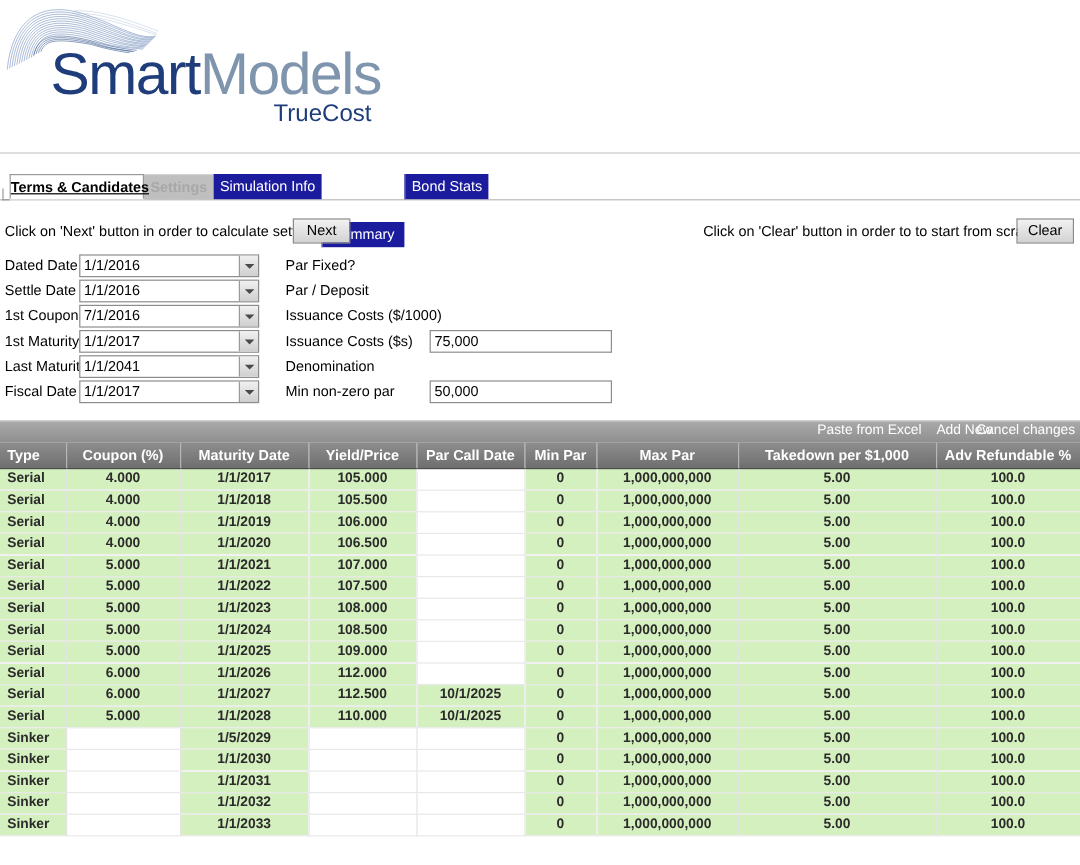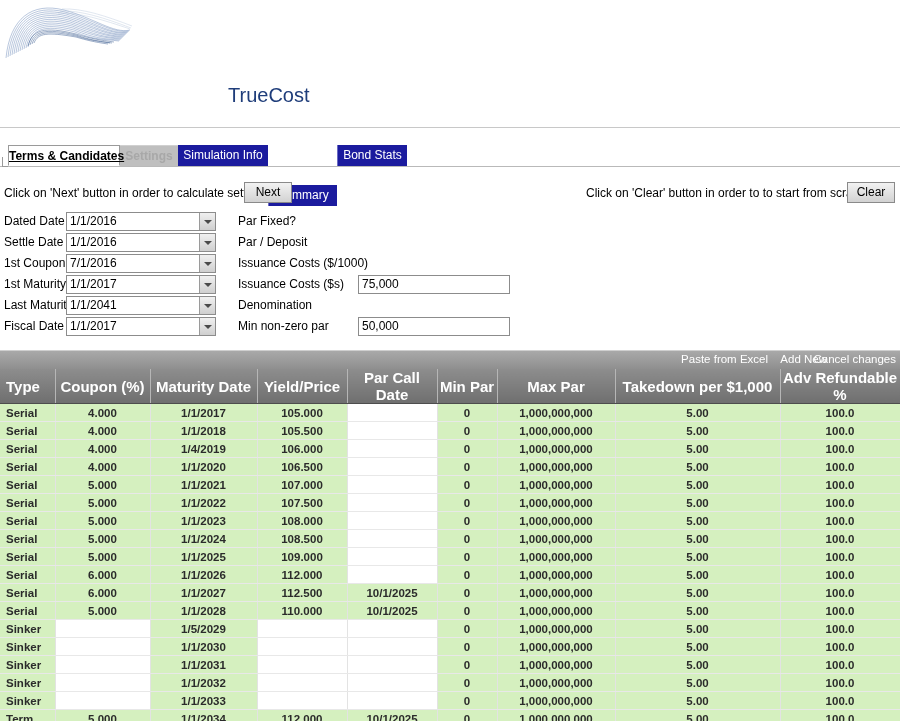--- a/index.html
+++ b/index.html
@@ -219,21 +219,21 @@
   table.grid {
     border-collapse: collapse;
     width: 900px;
     table-layout: fixed;
     font-size: 12px;
   }
   table.grid th {
     background: linear-gradient(#8d8d8d, #6f6f6f);
     color: #ffffff;
     font-weight: bold;
-    font-size: 15px;
+    font-size: 12px;
     height: 21px;
     border-right: 1px solid #b6b6b6;
     border-bottom: 1px solid #4d4d4d;
     text-align: center;
     padding: 0;
     box-sizing: border-box;
   }
   table.grid th.th-type { text-align: left; padding-left: 6px; }
   table.grid td {
     height: 18px;
@@ -280,20 +280,23 @@
         <path d="M28 45 C 32 31, 43 28, 74 35 C 88 40, 96 41, 110 43"></path>
         <path d="M30 44 C 34 32, 44 30, 74 36 C 86 40, 94 41, 108 43"></path>
         <path d="M32 43 C 36 33, 45 32, 74 37 C 84 40, 92 42, 106 44"></path>
       </g>
       <g fill="none" stroke="#9fb4d0" stroke-width="0.4" opacity="0.8">
         <path d="M60 9 C 80 8, 104 16, 130 26"></path>
         <path d="M58 11 C 78 10, 103 18, 129 28"></path>
         <path d="M56 13 C 76 12, 102 20, 128 29"></path>
       </g>
     </svg>
+    <div id="logo-wordmark">
+      <span class="wm-smart">Smart</span><span class="wm-models">Models</span>
+    </div>
     <div id="logo-sub">TrueCost</div>
   </div>
 </div>
 
 <div id="tabstrip">
   <div class="tab-underline"></div>
   <div class="tab-lcorner"></div>
   <div class="tab active" style="left:8px;  width:112px;text-decoration:underline;">Terms &amp; Candidates</div>
   <div class="tab disabled" style="left:120px; width:58px;">Settings</div>
   <div class="tab link" style="left:178px; width:90px;">Simulation Info</div>
@@ -414,21 +417,21 @@
           <td>105.500</td>
           <td class="empty"></td>
           <td>0</td>
           <td>1,000,000,000</td>
           <td>5.00</td>
           <td>100.0</td>
         </tr>
         <tr>
           <td class="c-type">Serial</td>
           <td>4.000</td>
-          <td>1/4/2019</td>
+          <td>1/1/2019</td>
           <td>106.000</td>
           <td class="empty"></td>
           <td>0</td>
           <td>1,000,000,000</td>
           <td>5.00</td>
           <td>100.0</td>
         </tr>
         <tr>
           <td class="c-type">Serial</td>
           <td>4.000</td>
@@ -576,26 +579,15 @@
           <td class="c-type">Sinker</td>
           <td class="empty"></td>
           <td>1/1/2033</td>
           <td class="empty"></td>
           <td class="empty"></td>
           <td>0</td>
           <td>1,000,000,000</td>
           <td>5.00</td>
           <td>100.0</td>
         </tr>
-        <tr>
-          <td class="c-type">Term</td>
-          <td>5.000</td>
-          <td>1/1/2034</td>
-          <td>112.000</td>
-          <td>10/1/2025</td>
-          <td>0</td>
-          <td>1,000,000,000</td>
-          <td>5.00</td>
-          <td>100.0</td>
-        </tr>
       </tbody>
   </table>
 </div>
 
 </body></html>

